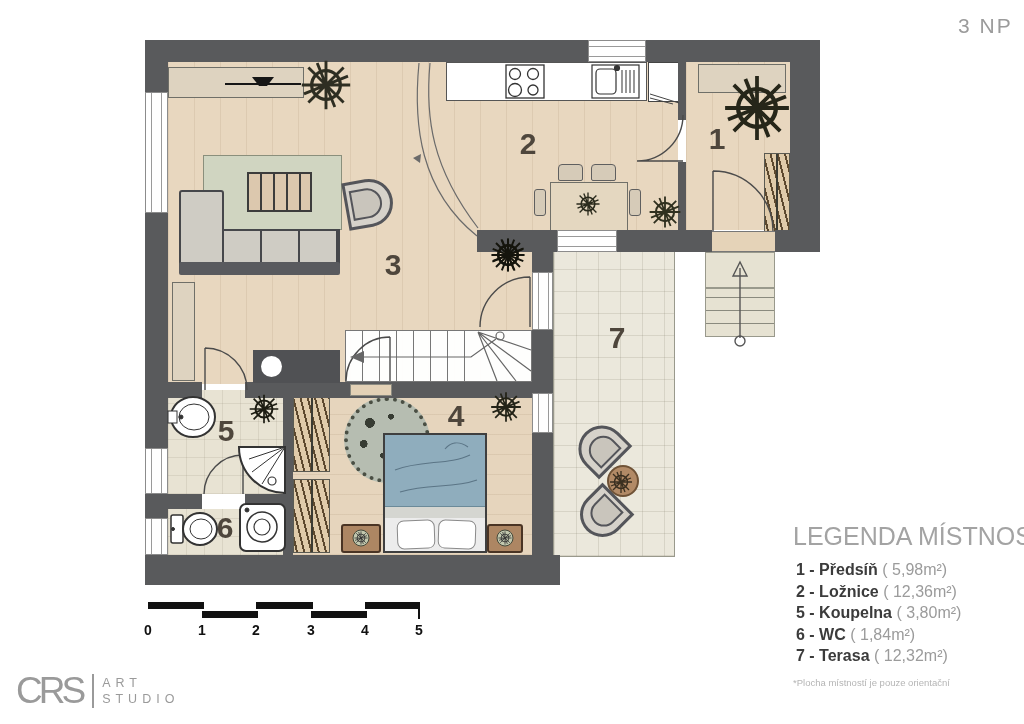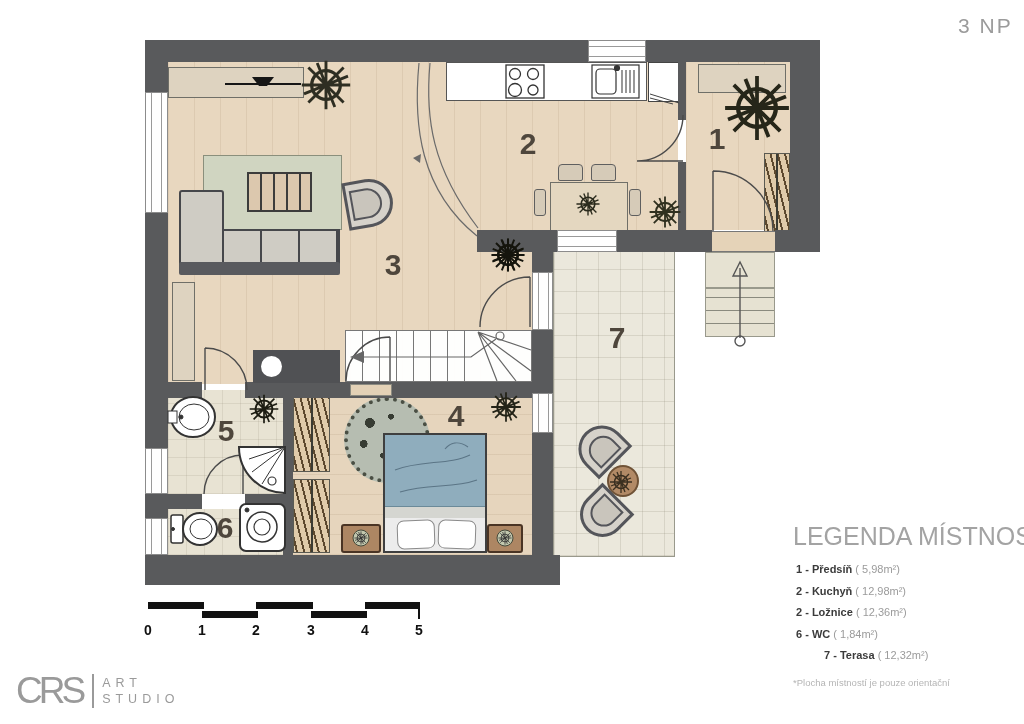--- a/index.html
+++ b/index.html
@@ -15,21 +15,21 @@
   .tile{background-color:#e8e3d3;background-image:repeating-linear-gradient(0deg,rgba(110,100,80,.12) 0 1px,transparent 1px 18px),repeating-linear-gradient(90deg,rgba(110,100,80,.12) 0 1px,transparent 1px 18px);}
   .terr{background-color:#ebe8dc;background-image:repeating-linear-gradient(0deg,rgba(110,105,85,.16) 0 1px,transparent 1px 22px),repeating-linear-gradient(90deg,rgba(110,105,85,.16) 0 1px,transparent 1px 22px);border:1px solid #99998c;}
   .furn{background:#ded3c0;border:1px solid #6f6f68;}
   .hang{background-color:#e0cbaa;border:1px solid #5a5a52;
         background-image:linear-gradient(90deg,transparent 0 calc(50% - 1px),#3b3b33 calc(50% - 1px) calc(50% + 1px),transparent calc(50% + 1px) 100%),
         repeating-linear-gradient(76deg,rgba(0,0,0,0) 0 2px,rgba(70,50,25,.85) 2px 4px,rgba(0,0,0,0) 4px 7px);}
   .uchair{background:#d6d2ca;border:3px solid #54555a;border-radius:10px 10px 999px 999px;}
   .uchair-in{position:absolute;left:6px;right:6px;top:3px;bottom:8px;background:#c9c5bc;border:2px solid #54555a;border-radius:5px 5px 999px 999px;}
   .room-num{font-weight:bold;font-size:30px;line-height:34px;color:#4e463c;width:26px;text-align:center;}
   .pillow{background:#fff;border:1.5px solid #8a8a8a;border-radius:7px;}
-  .lg-row{font-size:11px;line-height:21.5px;white-space:nowrap;}
+  .lg-row{font-size:16px;line-height:21.5px;white-space:nowrap;}
   .lg-name{font-weight:bold;color:#3b3b3b;}
   .lg-area{color:#9b9b9b;}
   .sb-bar{background:#111;}
   .sb-num{position:absolute;width:20px;text-align:center;font-size:14px;font-weight:bold;color:#111;}
 </style>
 </head>
 <body>
 
 <div id="canvas">
 
@@ -242,32 +242,32 @@
 
   <div class="abs" style="left:958px;top:14px;font-size:21px;color:#9b9b9b;letter-spacing:2px;">3 NP</div>
 
   <div class="abs" style="left:793px;top:522px;width:228px;">
     <div style="font-size:25px;color:#a3a3a3;white-space:nowrap;margin-bottom:8px;">LEGENDA MÍSTNOSTÍ</div>
     <div class="lg-row" style="padding-left:3px;">
       <span class="lg-name">1 - Předsíň</span>
       <span class="lg-area">( 5,98m²)</span>
     </div>
     <div class="lg-row" style="padding-left:3px;">
-      <span class="lg-name">2 - Kuchyň</span>
-      <span class="lg-area">( 12,98m²)</span>
-    </div>
-    <div class="lg-row" style="padding-left:3px;">
       <span class="lg-name">2 - Ložnice</span>
       <span class="lg-area">( 12,36m²)</span>
     </div>
     <div class="lg-row" style="padding-left:3px;">
+      <span class="lg-name">5 - Koupelna</span>
+      <span class="lg-area">( 3,80m²)</span>
+    </div>
+    <div class="lg-row" style="padding-left:3px;">
       <span class="lg-name">6 - WC</span>
       <span class="lg-area">( 1,84m²)</span>
     </div>
-    <div class="lg-row" style="padding-left:3px;margin-left:28px;">
+    <div class="lg-row" style="padding-left:3px;">
       <span class="lg-name">7 - Terasa</span>
       <span class="lg-area">( 12,32m²)</span>
     </div>
     <div style="font-size:9.5px;color:#b5b5b5;margin-top:10px;">*Plocha místností je pouze orientační</div>
   </div>
 
   <div class="abs" style="left:0;top:0;width:0;height:0;">
     <div class="abs sb-bar" style="left:148px;top:602px;width:56px;height:7px;"></div>
     <div class="abs sb-bar" style="left:202px;top:611px;width:56px;height:7px;"></div>
     <div class="abs sb-bar" style="left:256px;top:602px;width:57px;height:7px;"></div>

